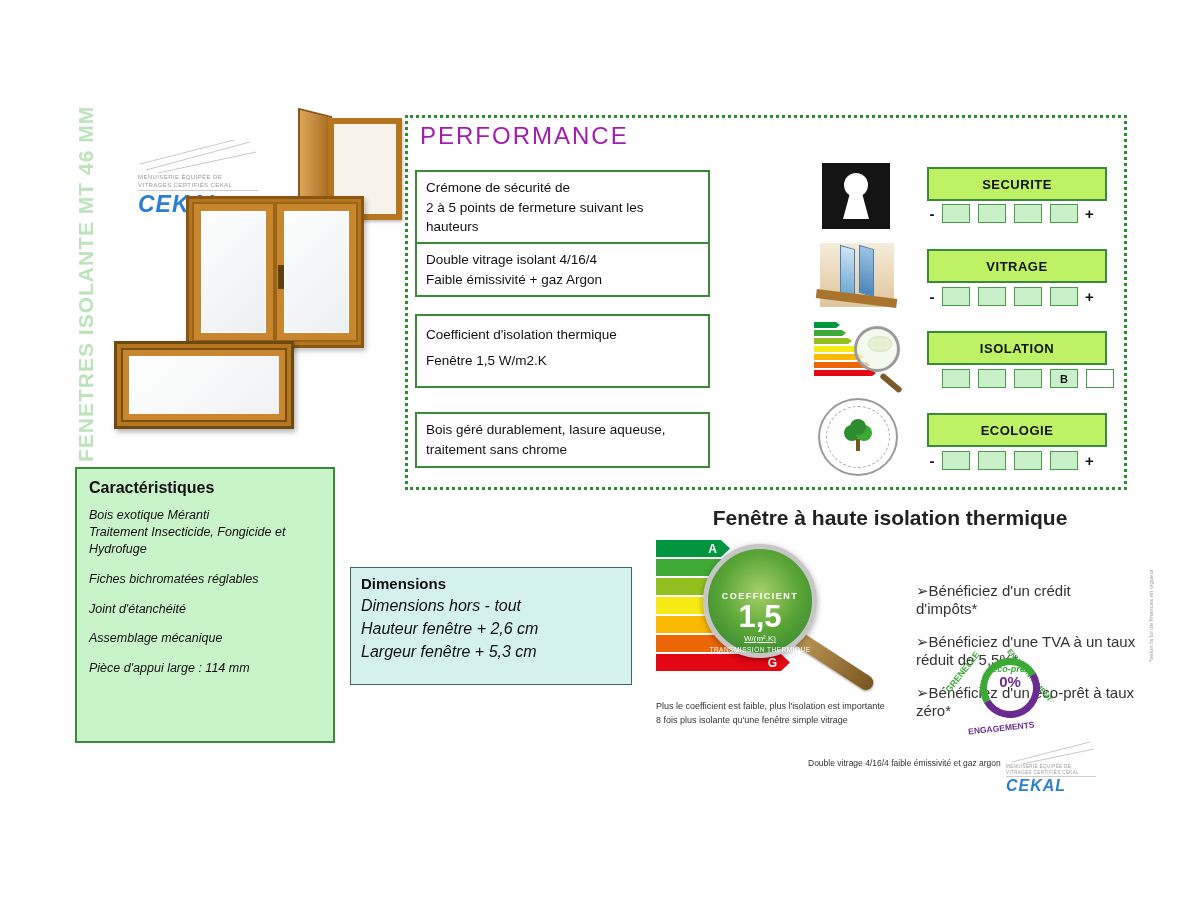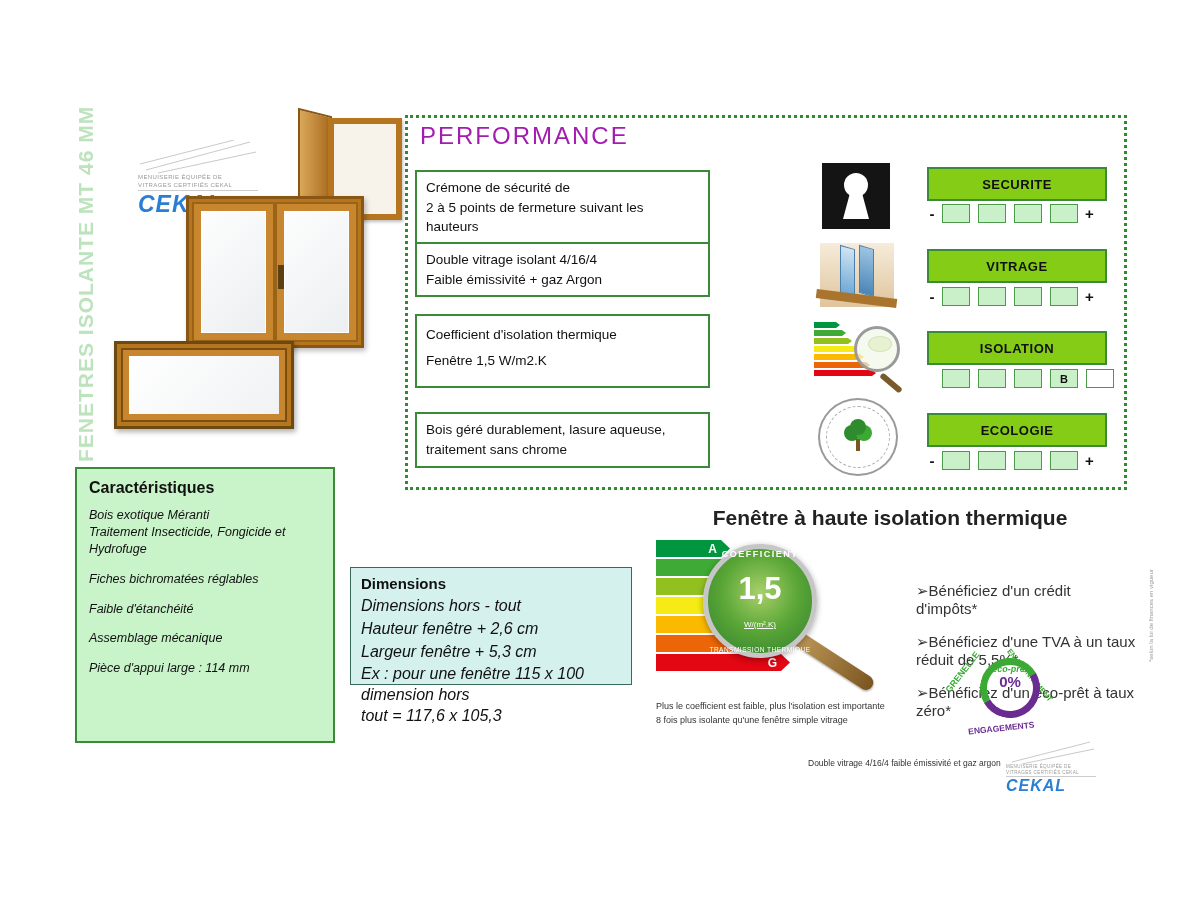--- a/index.html
+++ b/index.html
@@ -60,21 +60,21 @@
   .mini-mag{position:absolute;right:4px;top:4px;width:40px;height:40px;border:3px solid #9a9a9a;
     border-radius:50%;background:rgba(240,248,230,.7);}
   .mini-leaf{position:absolute;right:12px;top:14px;width:22px;height:14px;border-radius:50%;
     background:#cfe3a0;border:1px solid #9ab25a;}
   .mini-handle{position:absolute;right:0px;bottom:2px;width:26px;height:6px;background:#7a5a2a;
     border-radius:3px;transform:rotate(40deg);}
   .icon-eco{left:818px;top:398px;width:76px;height:74px;border:2px solid #9a9a9a;border-radius:50%;
     background:#fff;display:flex;align-items:center;justify-content:center;position:absolute;}
   .icon-eco::before{content:"";position:absolute;inset:6px;border:1px dashed #aaa;border-radius:50%;}
 
-  .rating-label{left:927px;width:176px;height:30px;border:2px solid #3a8a3a;background:#84cc16;
+  .rating-label{left:927px;width:176px;height:30px;border:2px solid #3a8a3a;background:#bef264;
     display:flex;align-items:center;justify-content:center;font-size:13px;font-weight:600;letter-spacing:.5px;}
   .scale{left:929px;display:flex;align-items:center;gap:7px;}
   .scale .sign{font-size:15px;font-weight:bold;min-width:6px;text-align:center;}
   .cells{display:flex;gap:8px;}
   .cell{width:26px;height:17px;border:1px solid #4a9a4a;background:#c9f0c9;display:flex;
     align-items:center;justify-content:center;font-size:11px;font-weight:bold;}
   .cell-white{background:#fff;}
 
   
   .char-box{left:75px;top:467px;width:260px;height:276px;background:#c9f3c9;
@@ -90,21 +90,21 @@
 
   
   .thermal-heading{left:690px;top:506px;width:400px;text-align:center;font-size:21px;font-weight:bold;color:#222;}
   .energy{left:656px;top:540px;}
   .ebar{height:17px;margin-bottom:2px;color:#fff;font-weight:bold;font-size:12px;display:flex;
     align-items:center;justify-content:flex-end;padding-right:13px;box-sizing:border-box;
     clip-path:polygon(0 0,calc(100% - 9px) 0,100% 50%,calc(100% - 9px) 100%,0 100%);}
   .mag{left:703px;top:544px;width:104px;height:104px;border-radius:50%;
     background:radial-gradient(circle at 50% 42%,#a8d06a 0%,#5aa636 48%,#2e7d32 100%);
     border:5px solid #c6c6c6;box-shadow:0 2px 6px rgba(0,0,0,.35);display:flex;flex-direction:column;
-    align-items:center;justify-content:space-between;color:#fff;z-index:3;text-align:center;}
+    align-items:center;justify-content:flex-end;color:#fff;z-index:3;text-align:center;}
   .mag .t1{font-size:9px;letter-spacing:1.5px;font-weight:bold;}
   .mag .val{font-size:31px;font-weight:bold;line-height:1.05;}
   .mag .unit{font-size:8px;text-decoration:underline;}
   .mag .t2{font-size:6.5px;letter-spacing:.5px;margin-top:3px;}
   .mag-handle{left:795px;top:629px;width:92px;height:15px;border-radius:8px;z-index:2;
     background:linear-gradient(90deg,#c09a5a,#7a5520);transform:rotate(33deg);
     transform-origin:left center;box-shadow:1px 1px 2px rgba(0,0,0,.3);}
   .energy-caption{left:656px;top:700px;font-size:9px;color:#333;line-height:1.5;}
   .benefits{left:916px;top:582px;width:220px;}
   .benefits p{margin:0 0 16px 0;font-size:15px;color:#333;}
@@ -250,34 +250,32 @@
   <span class="sign">+</span>
 </div>
 
 <div class="abs char-box">
   <h2>Caractéristiques</h2>
   <div id="char-lines">
       <p>Bois exotique Méranti
 Traitement Insecticide, Fongicide et
 Hydrofuge</p>
       <p>Fiches bichromatées réglables</p>
-      <p>Faible d'étanchéité</p>
+      <p>Joint d'étanchéité</p>
       <p>Assemblage mécanique</p>
       <p>Pièce d'appui large : 114 mm</p>
     </div>
 </div>
 
 <div class="abs dim-box">
   <h2>Dimensions</h2>
   <div id="dim-lines">
       <p>Dimensions hors - tout</p>
       <p>Hauteur fenêtre + 2,6 cm</p>
       <p>Largeur fenêtre + 5,3 cm</p>
-      <p>Ex : pour une fenêtre 115 x 100 dimension hors
-tout = 117,6 x 105,3</p>
     </div>
 </div>
 
 <div class="abs thermal-heading">Fenêtre à haute isolation thermique</div>
 
 <div class="abs energy" id="energy">
     <div class="ebar" style="width: 74px; background: rgb(0, 150, 64);">A</div>
     <div class="ebar" style="width: 84px; background: rgb(63, 170, 53);">B</div>
     <div class="ebar" style="width: 94px; background: rgb(146, 192, 31);">C</div>
     <div class="ebar" style="width: 104px; background: rgb(246, 235, 20);">D</div>

